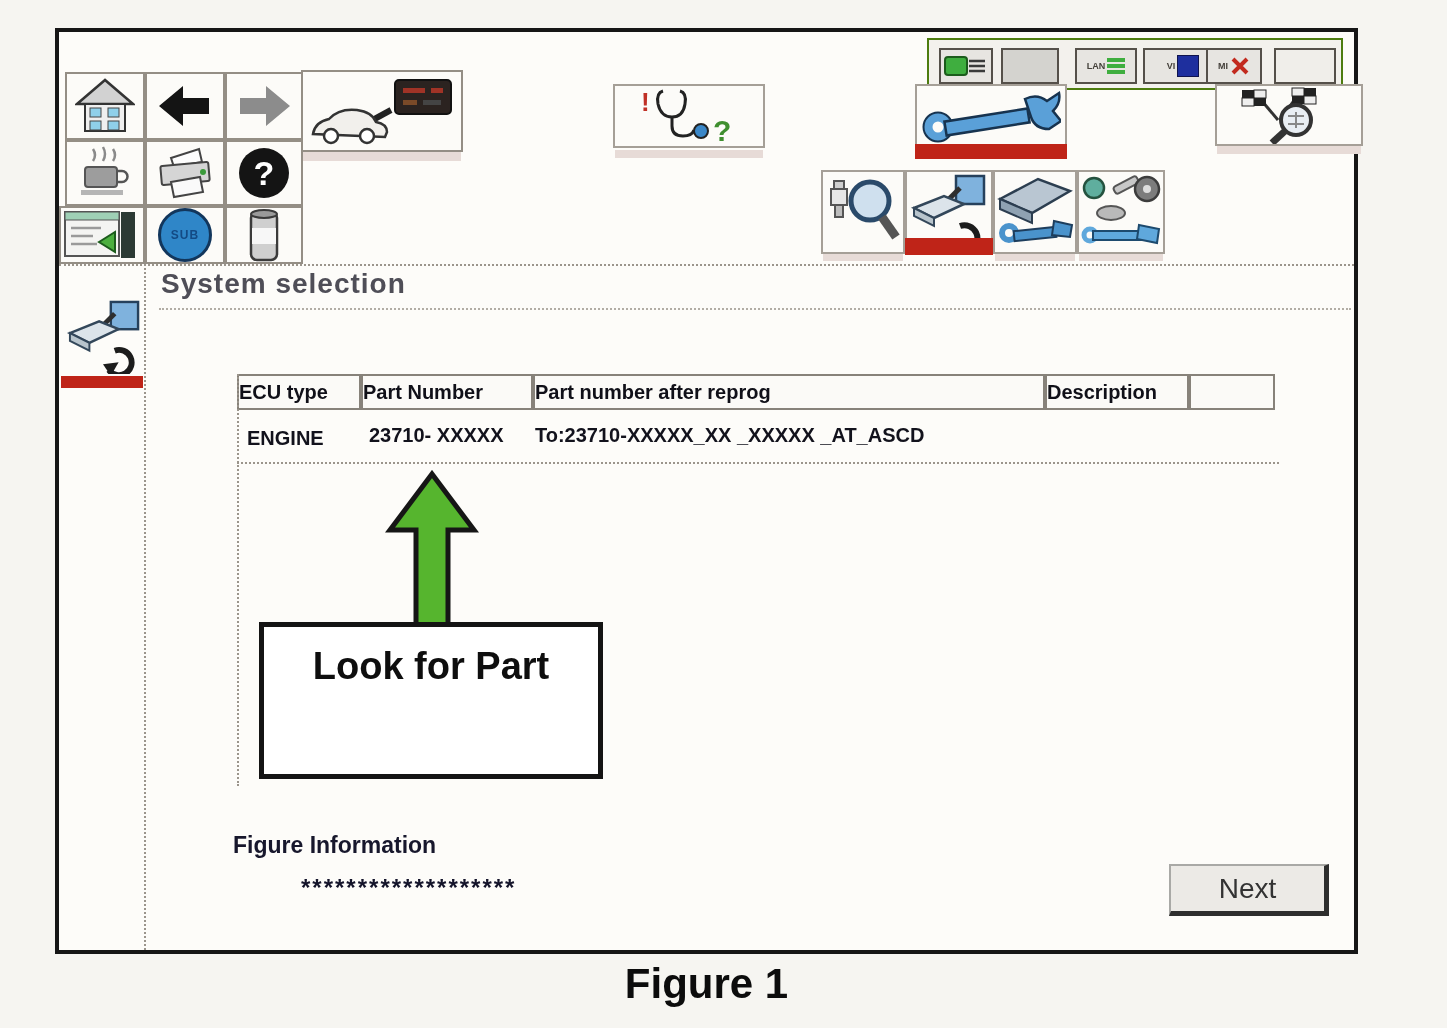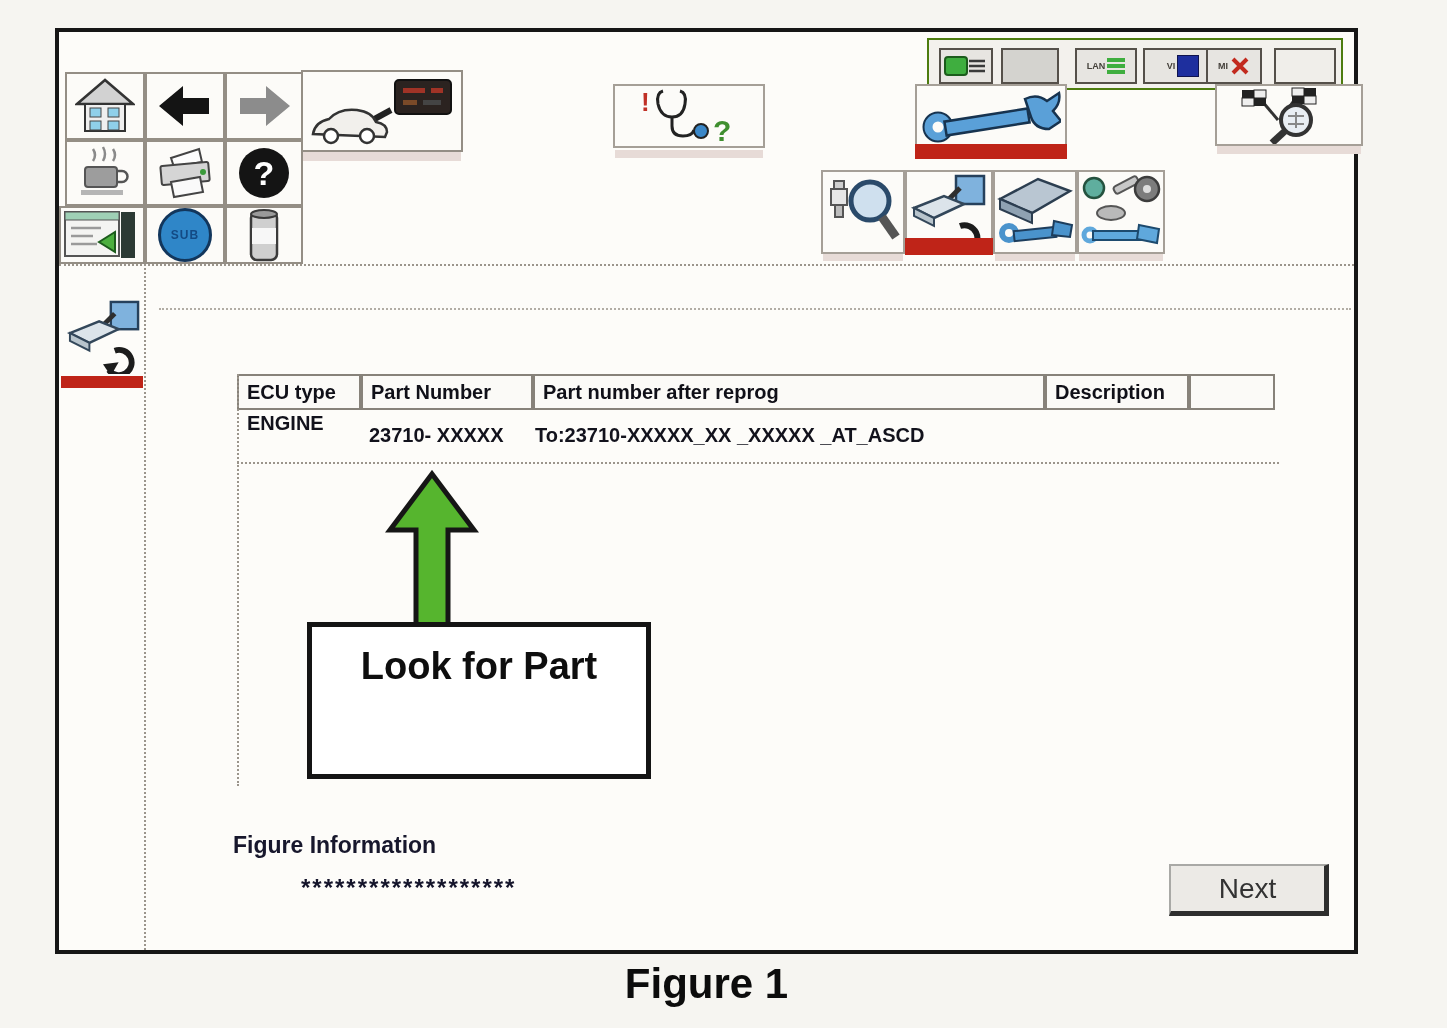--- a/index.html
+++ b/index.html
@@ -70,21 +70,21 @@
     position: absolute;
     font-size: 28px; font-weight: bold; color: #4f4e57;
     letter-spacing: 1px;
   }
 
   
   .th {
     position: absolute; top: 342px; height: 36px;
     border: 2px solid #87827a; background: #fbfaf7;
     font-size: 20px; font-weight: bold; color: #101018;
-    display: flex; align-items: center; padding-left: 8px;
+    display: flex; align-items: center; padding-left: 0;
     white-space: nowrap; overflow: hidden;
   }
   .row-text {
     position: absolute;
     font-size: 20px; font-weight: bold; color: #12121c;
     white-space: nowrap;
   }
 
   
   .callout {
@@ -332,41 +332,42 @@
       <rect x="46" y="2" width="28" height="28" fill="#7fb2dd" stroke="#26415c" stroke-width="2.5"></rect>
       <line x1="30" y1="34" x2="50" y2="14" stroke="#2e2e2e" stroke-width="5"></line>
       <polygon points="4,34 34,22 54,30 24,44" fill="#dce4ea" stroke="#33475a" stroke-width="2.5"></polygon>
       <polygon points="4,34 24,44 24,52 4,42" fill="#b8c4cc" stroke="#33475a" stroke-width="2"></polygon>
       <path d="M50 52 a13 13 0 1 1 -6 20" fill="none" stroke="#1c1c1c" stroke-width="6"></path>
       <polygon points="38,66 54,64 46,78" fill="#1c1c1c"></polygon>
     </svg>
   </div>
   <div class="underline-red" style="left:2px; top:344px; width:82px; height:12px;"></div>
 
+  <div class="screen-title" style="left:102px; top:236px;">System selection</div>
   <div class="scanline-h" style="left:100px; top:276px; width:1192px; border-top-color:#b2ada5;"></div>
 
   <div class="th" style="left:178px; width:124px;">ECU type</div>
   <div class="th" style="left:474px; width:512px;">Part number after reprog</div>
   <div class="th" style="left:302px; width:172px;">Part Number</div>
   <div class="th" style="left:986px; width:144px;">Description</div>
   <div class="th" style="left:1130px; width:86px;"></div>
 
   <div class="abs" style="left:178px; top:378px; width:1042px; height:52px; cursor:pointer;">
-    <span class="row-text" style="left:10px; top:2px;text-align:right;">ENGINE</span>
+    <span class="row-text" style="left:10px; top:17px;text-align:right;">ENGINE</span>
     <span class="row-text" style="left:132px; top:14px;">23710- XXXXX</span>
     <span class="row-text" style="left:298px; top:14px;">To:23710-XXXXX_XX _XXXXX  _AT_ASCD</span>
     <span class="row-text" style="left:812px; top:14px;"></span>
   </div>
   <div class="scanline-h" style="left:178px; top:430px; width:1042px;"></div>
   <div class="scanline-v" style="left:178px; top:342px; height:412px;"></div>
 
   <svg class="arrow-svg" style="left:320px; top:438px;" width="106" height="166" viewBox="0 0 106 166">
     <polygon points="53,4 11,60 37,60 37,162 69,162 69,60 95,60" fill="#56b52e" stroke="#161616" stroke-width="5" stroke-linejoin="miter"></polygon>
   </svg>
-  <div class="callout" style="left:200px; top:590px; width:344px; height:157px;margin-left:48px;">
+  <div class="callout" style="left:200px; top:590px; width:344px; height:157px;">
     <div>Look for Part</div>
   </div>
 
   <div class="vinfo-label" style="left:174px; top:800px;">Figure Information</div>
   <div class="vinfo-stars" style="left:242px; top:842px;">*******************</div>
 
   <div class="next-btn" style="left:1110px; top:832px; width:160px; height:52px;">
     <span>Next</span>
   </div>
 

